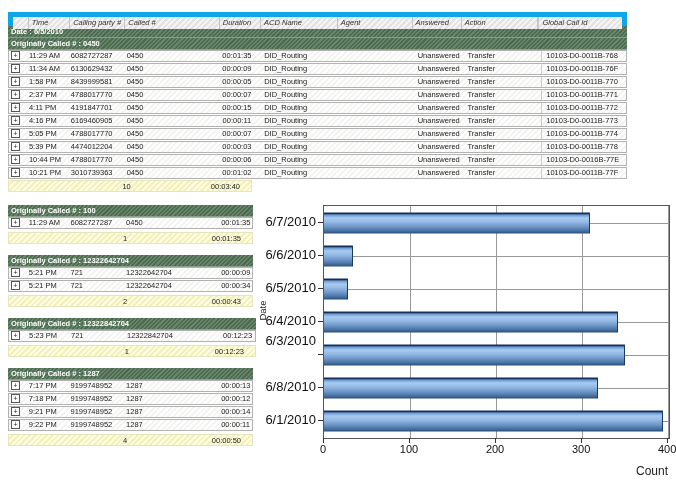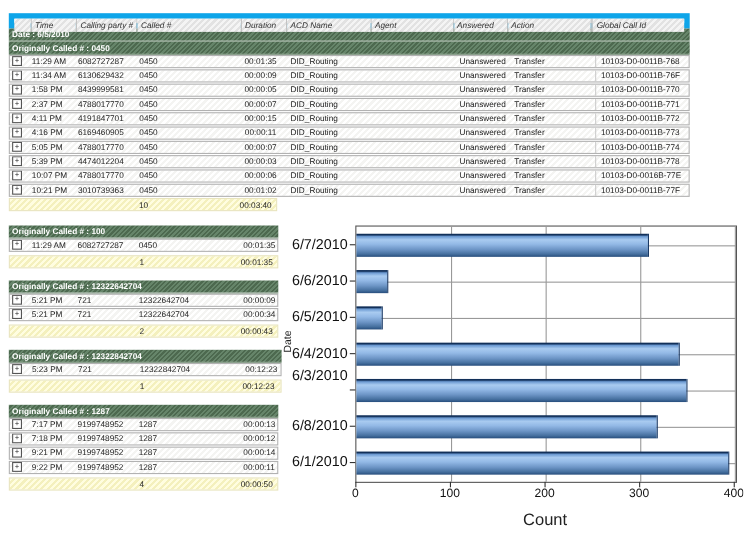--- a/index.html
+++ b/index.html
@@ -34,38 +34,38 @@
      padding-left:4px;overflow:hidden;white-space:nowrap;}
   .exp{display:inline-block;width:7px;height:7px;border:1px solid #555;background:#fff;
        font-size:7px;line-height:7px;text-align:center;margin:0 0 0 2px;vertical-align:top;color:#222;}
   
   .sumrow{display:flex;height:12px;line-height:12px;margin-top:1px;font-size:7.5px;color:#222;
           background:repeating-linear-gradient(135deg,#fffde0 0 2px,#f4f0bd 2px 4px);
           border:1px solid #e8e4bd;box-sizing:border-box;}
   .sub .sumrow{margin-top:3px;}
   .s-sp{width:114px;}
   .s-count{width:96px;padding-left:4px;box-sizing:border-box;}
-  .s-dur{flex:1;text-align:center;padding-right:4px;}
+  .s-dur{flex:1;text-align:left;padding-right:11px;}
   
   .chart{position:absolute;}
   .plot{position:absolute;left:73px;top:5px;width:345px;height:232px;border:1px solid #555;
         background:#fff;box-sizing:content-box;}
   #plot-rows{position:absolute;left:0;top:0;width:100%;height:100%;display:flex;flex-direction:column;}
   .crow{position:relative;flex:1;}
   .hline{position:absolute;left:0;right:0;top:50%;border-top:1px solid #999;}
   .vline{position:absolute;top:0;bottom:0;width:1px;background:#999;}
   .bar{position:absolute;left:0;top:50%;transform:translateY(-50%);height:21px;
        background:linear-gradient(180deg,#123059 0%,#123059 5%,#6c9ad2 12%,#a9cbf0 26%,
                   #93b9e6 45%,#6d95c6 68%,#46709f 88%,#274d7c 100%);
        border-right:1px solid #1a3a66;}
   .ylab{position:absolute;left:0;width:66px;text-align:right;font-size:13px;color:#111;height:14px;line-height:14px;}
   .ytick{position:absolute;left:68px;width:5px;border-top:1px solid #333;}
   .xlab{position:absolute;width:40px;text-align:center;font-size:11px;color:#111;top:243px;}
   .xtick{position:absolute;top:238px;height:5px;width:1px;background:#333;}
-  .xaxis-title{position:absolute;left:73px;width:345px;top:264px;text-align:center;font-size:15px;color:#222;}
+  .xaxis-title{position:absolute;left:73px;width:345px;top:264px;text-align:right;font-size:12px;color:#222;}
   .yaxis-title{position:absolute;left:-10px;top:105px;width:44px;text-align:center;font-size:9.5px;color:#222;
                transform:rotate(-90deg);}
 </style>
 </head>
 <body>
 
 <div class="screen">
 
   <div class="tbl" style="left:8px;top:12px;width:619px">
     <div class="thead">
@@ -174,21 +174,21 @@
           <div class="c c-called">0450</div>
           <div class="c c-dur">00:00:03</div>
           <div class="c c-acd">DID_Routing</div>
           <div class="c c-agent"></div>
           <div class="c c-ans">Unanswered</div>
           <div class="c c-act">Transfer</div>
           <div class="c c-gid">10103-D0-0011B-778</div>
         </div>
         <div class="trow">
           <div class="c c-exp" style="padding-left: 0px;"><span class="exp">+</span></div>
-          <div class="c c-time">10:07 PM</div>
+          <div class="c c-time">10:44 PM</div>
           <div class="c c-calling">4788017770</div>
           <div class="c c-called">0450</div>
           <div class="c c-dur">00:00:06</div>
           <div class="c c-acd">DID_Routing</div>
           <div class="c c-agent"></div>
           <div class="c c-ans">Unanswered</div>
           <div class="c c-act">Transfer</div>
           <div class="c c-gid">10103-D0-0016B-77E</div>
         </div>
         <div class="trow">

